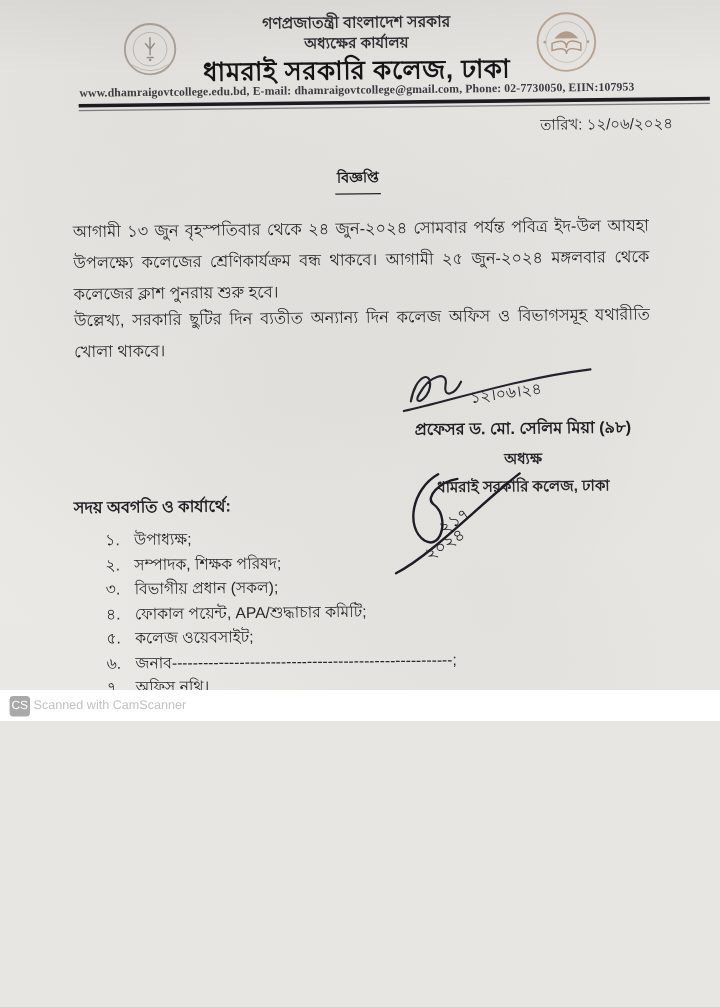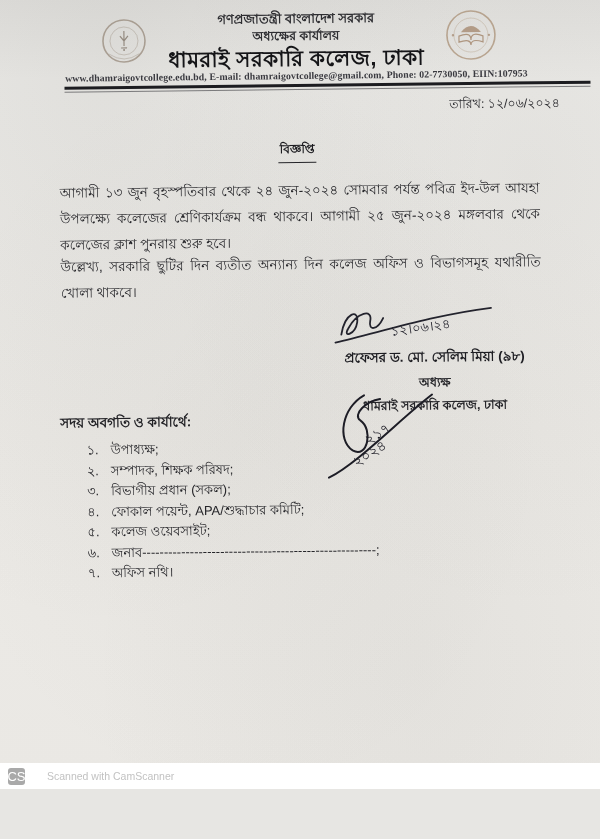--- a/index.html
+++ b/index.html
@@ -2,21 +2,21 @@
 <html><head>
 <meta charset="utf-8">
 <style>
   html,body{margin:0;padding:0;}
   body{
     width:600px;height:839px;overflow:hidden;
     font-family:"Liberation Sans", sans-serif;
     background:#e7e6e3;
   }
   .page{
-    position:relative;width:600px;height:789px;overflow:hidden;
+    position:relative;width:600px;height:601px;overflow:hidden;
     background:
       radial-gradient(ellipse at 18% 8%, rgba(110,110,104,0.10), transparent 55%),
       radial-gradient(ellipse at 88% 22%, rgba(110,110,104,0.08), transparent 50%),
       radial-gradient(ellipse at 40% 55%, rgba(120,120,112,0.05), transparent 60%),
       radial-gradient(ellipse at 70% 85%, rgba(110,110,104,0.06), transparent 55%),
       linear-gradient(180deg,#e2e1de 0%, #edecE9 10%, #eceae6 55%, #eae8e4 100%);
   }
   .sheet{
     position:absolute;inset:0;
     transform:rotate(-0.65deg);
@@ -62,25 +62,25 @@
   .dist-row{display:flex;align-items:baseline;height:20.5px;}
   .dist-num{width:24px;flex:none;}
   .dist-dashes{letter-spacing:0;white-space:nowrap;}
   
   .foot{
     position:absolute;left:0;bottom:0;width:600px;height:26px;background:#ffffff;
     display:flex;align-items:center;
   }
   .cs-badge{
     margin-left:8px;width:17px;height:17px;border-radius:3px;background:#a9a9a9;
-    color:#ffffff;font-size:13px;font-weight:normal;display:flex;align-items:center;justify-content:center;
+    color:#ffffff;font-size:10px;font-weight:normal;display:flex;align-items:center;justify-content:center;
     font-family:"Liberation Sans", sans-serif;
     text-align:right;
   }
-  .foot-text{margin-left:22px;font-size:10.5px;color:#c2c2c2;}
+  .foot-text{margin-left:3px;font-size:10.5px;color:#c2c2c2;}
   svg text{font-family:"Liberation Sans", sans-serif;}
 </style>
 </head>
 <body>
 
 <div class="page">
   <div class="sheet">
 
     <div class="hdr-line govt">গণপ্রজাতন্ত্রী বাংলাদেশ সরকার</div>
     <div class="hdr-line office">অধ্যক্ষের কার্যালয়</div>

